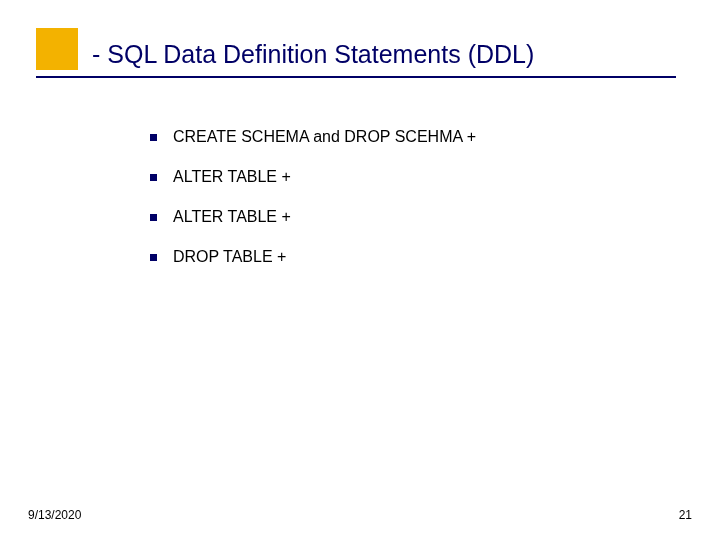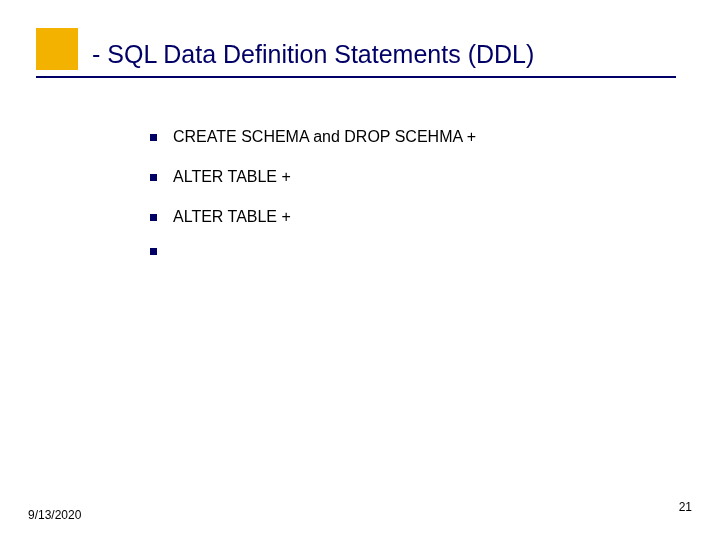--- a/index.html
+++ b/index.html
@@ -77,21 +77,21 @@
     bottom: 18px;
     width: 100%;
     text-align: center;
     font-size: 12px;
     font-family: Tahoma, Verdana, sans-serif;
     color: #000;
   }
   .footer-pagenum {
     position: absolute;
     right: 28px;
-    bottom: 26px;
+    bottom: 18px;
     font-size: 12px;
     font-family: Tahoma, Verdana, sans-serif;
     color: #000;
   }
 </style>
 </head>
 <body>
 
 <div class="slide">
 
@@ -109,19 +109,20 @@
     <div class="item">
       <div class="bullet"></div>
       <span>ALTER TABLE +</span>
     </div>
     <div class="item">
       <div class="bullet"></div>
       <span>ALTER TABLE +</span>
     </div>
     <div class="item">
       <div class="bullet"></div>
+      <span>DROP TABLE +</span>
     </div>
   </div>
 
   <div class="footer-date">9/13/2020</div>
   <div class="footer-pagenum">21</div>
 
 </div>
 
 </body></html>

